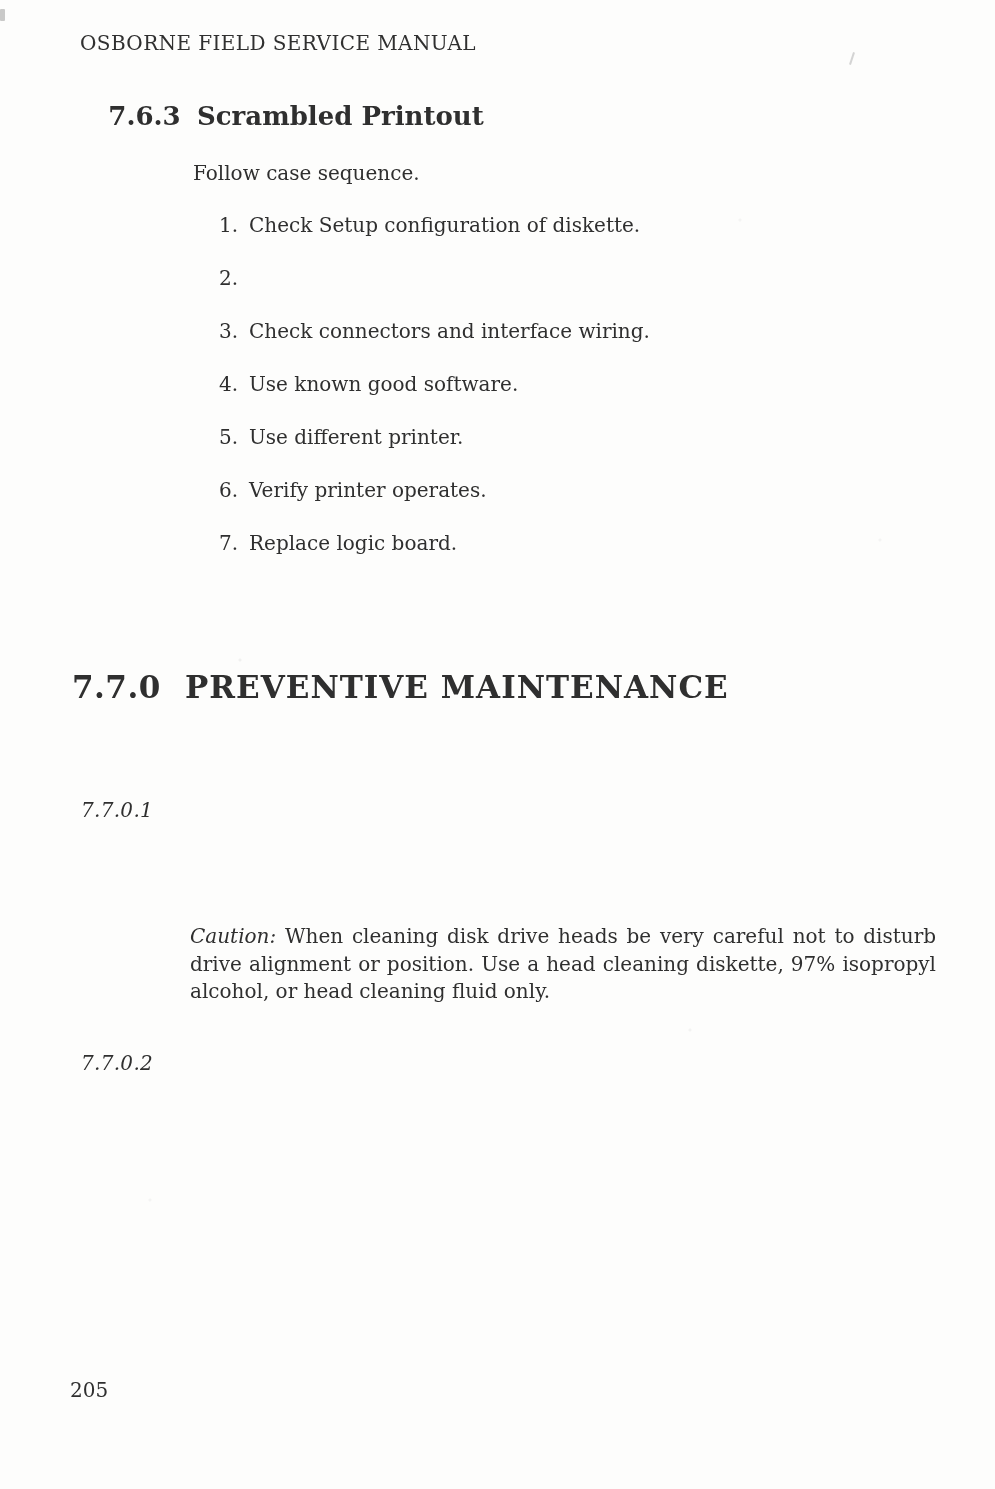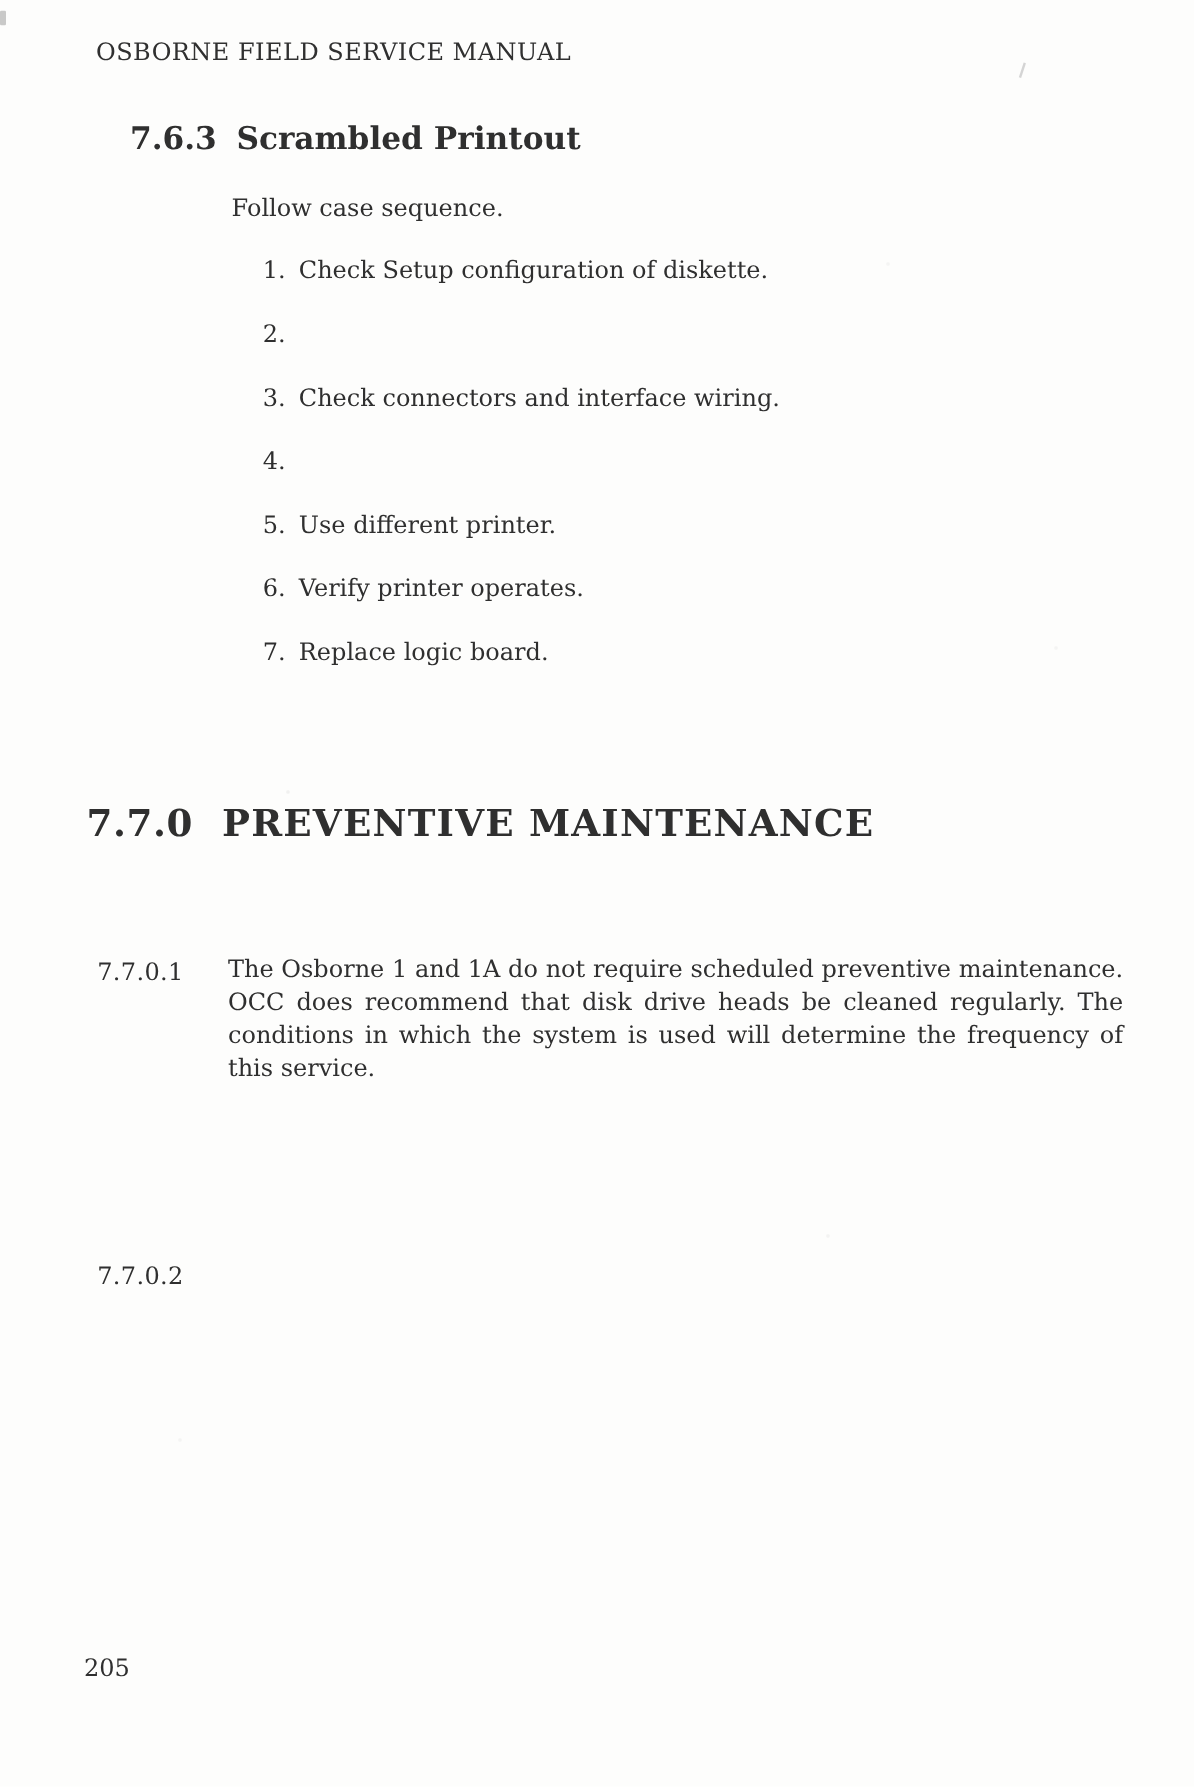--- a/index.html
+++ b/index.html
@@ -66,20 +66,21 @@
     font-weight: 700;
     white-space: nowrap;
   }
   .h-770 .sec-num { display: inline-block; min-width: 113px; letter-spacing: 0.5px; }
   .h-770 .sec-title { letter-spacing: 1px; }
   .para-label {
     position: absolute;
     left: 81px;
     font-size: 20px;
     letter-spacing: 0.3px;
+    font-style: italic;
   }
   .para-body {
     position: absolute;
     left: 190px;
     width: 746px;
     font-size: 20px;
     line-height: 27.5px;
     text-align: justify;
   }
   .label-7701 { top: 798px; }
@@ -133,40 +134,44 @@
     </li>
     <li class="step">
       <span class="step-num">2.</span>
     </li>
     <li class="step">
       <span class="step-num">3.</span>
       <span class="step-text">Check connectors and interface wiring.</span>
     </li>
     <li class="step">
       <span class="step-num">4.</span>
+      <span class="step-text">Use known good software.</span>
     </li>
     <li class="step">
       <span class="step-num">5.</span>
       <span class="step-text">Use different printer.</span>
     </li>
     <li class="step">
       <span class="step-num">6.</span>
       <span class="step-text">Verify printer operates.</span>
     </li>
     <li class="step">
       <span class="step-num">7.</span>
       <span class="step-text">Replace logic board.</span>
     </li>
   </ol>
 
   <div class="h-770">
     <span class="sec-num">7.7.0</span><span class="sec-title">PREVENTIVE MAINTENANCE</span>
   </div>
 
   <div class="para-label label-7701">7.7.0.1</div>
-  <div class="para-body body-7701">The Osborne 1 and 1A do not require scheduled preventive maintenance. OCC does recommend that disk drive heads be cleaned regularly. The conditions in which the system is used will determine the frequency of this service.</div>
 
+  <div class="para-body body-caution">
+    <span class="caution-label">Caution:</span>
+    <span class="caution-text">When cleaning disk drive heads be very careful not to disturb drive alignment or position. Use a head cleaning diskette, 97% isopropyl alcohol, or head cleaning fluid only.</span>
+  </div>
 
   <div class="para-label label-7702">7.7.0.2</div>
 
   <div class="page-number">205</div>
 
 </div>
 
 </body></html>

